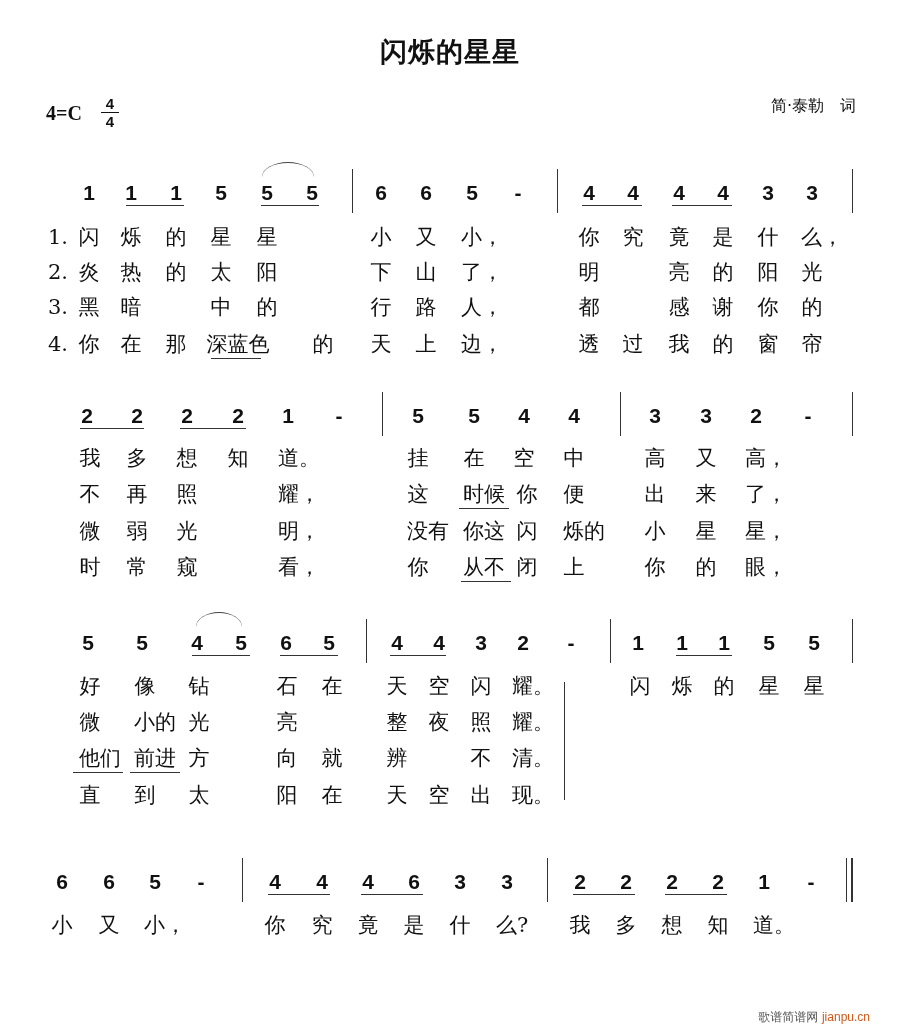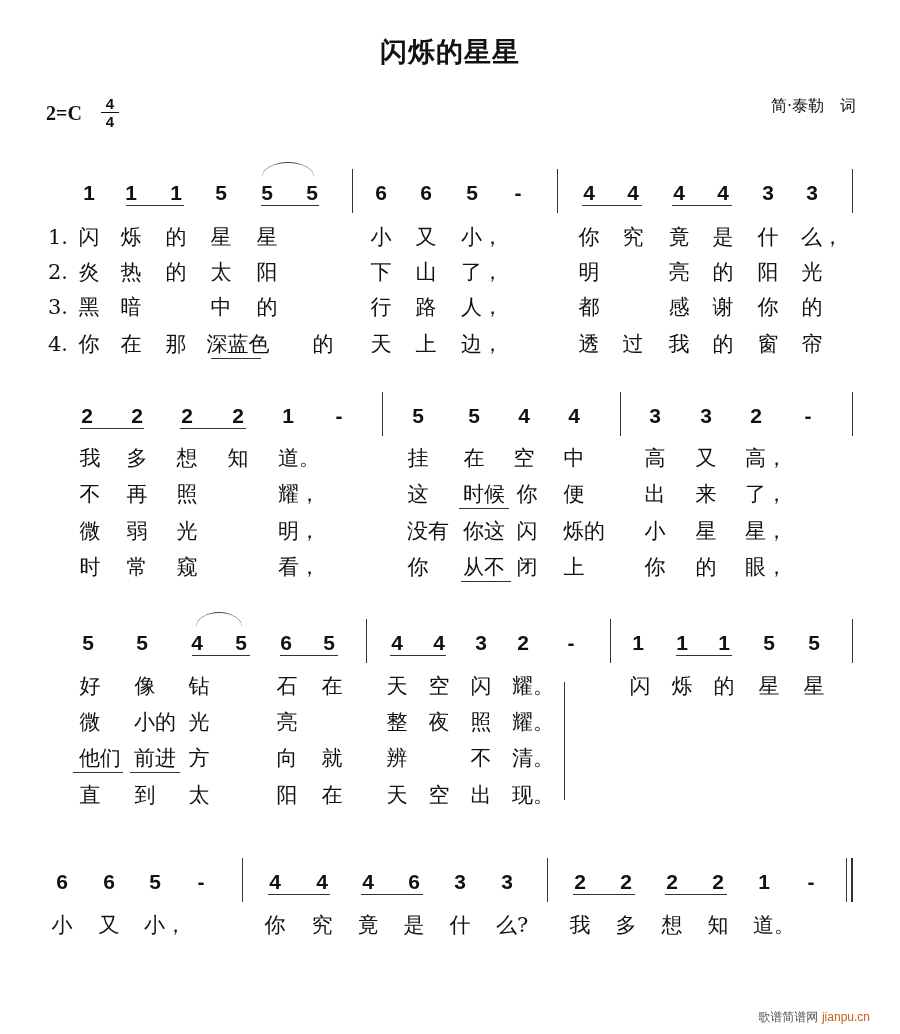--- a/index.html
+++ b/index.html
@@ -19,21 +19,21 @@
   .uline { position:absolute; height:0; border-top:1.4px solid #333; }
   .slur { position:absolute; height:14px; border-top:1.5px solid #444; border-radius:50% 50% 0 0 / 100% 100% 0 0; }
   .brace { position:absolute; width:8px; border-right:1.4px solid #333; }
   .watermark { right:30px; bottom:8px; font-size:12px; color:#555; }
   .watermark .en { color:#d05a1a; font-family:"Liberation Sans", sans-serif; }
 </style>
 </head>
 <body>
 
 <div class="abs title">闪烁的星星</div>
-<div class="abs key">2=C</div>
+<div class="abs key">4=C</div>
 <div class="frac">
   <div>4</div>
   <div class="bar"></div>
   <div>4</div>
 </div>
 <div class="abs lyricist">简·泰勒　词</div>
 
 <div>
   <div class="slur" style="left:262px; top:162px; width:52px;"></div>
   <div class="note" style="left:89px; top:181px;">1</div>

